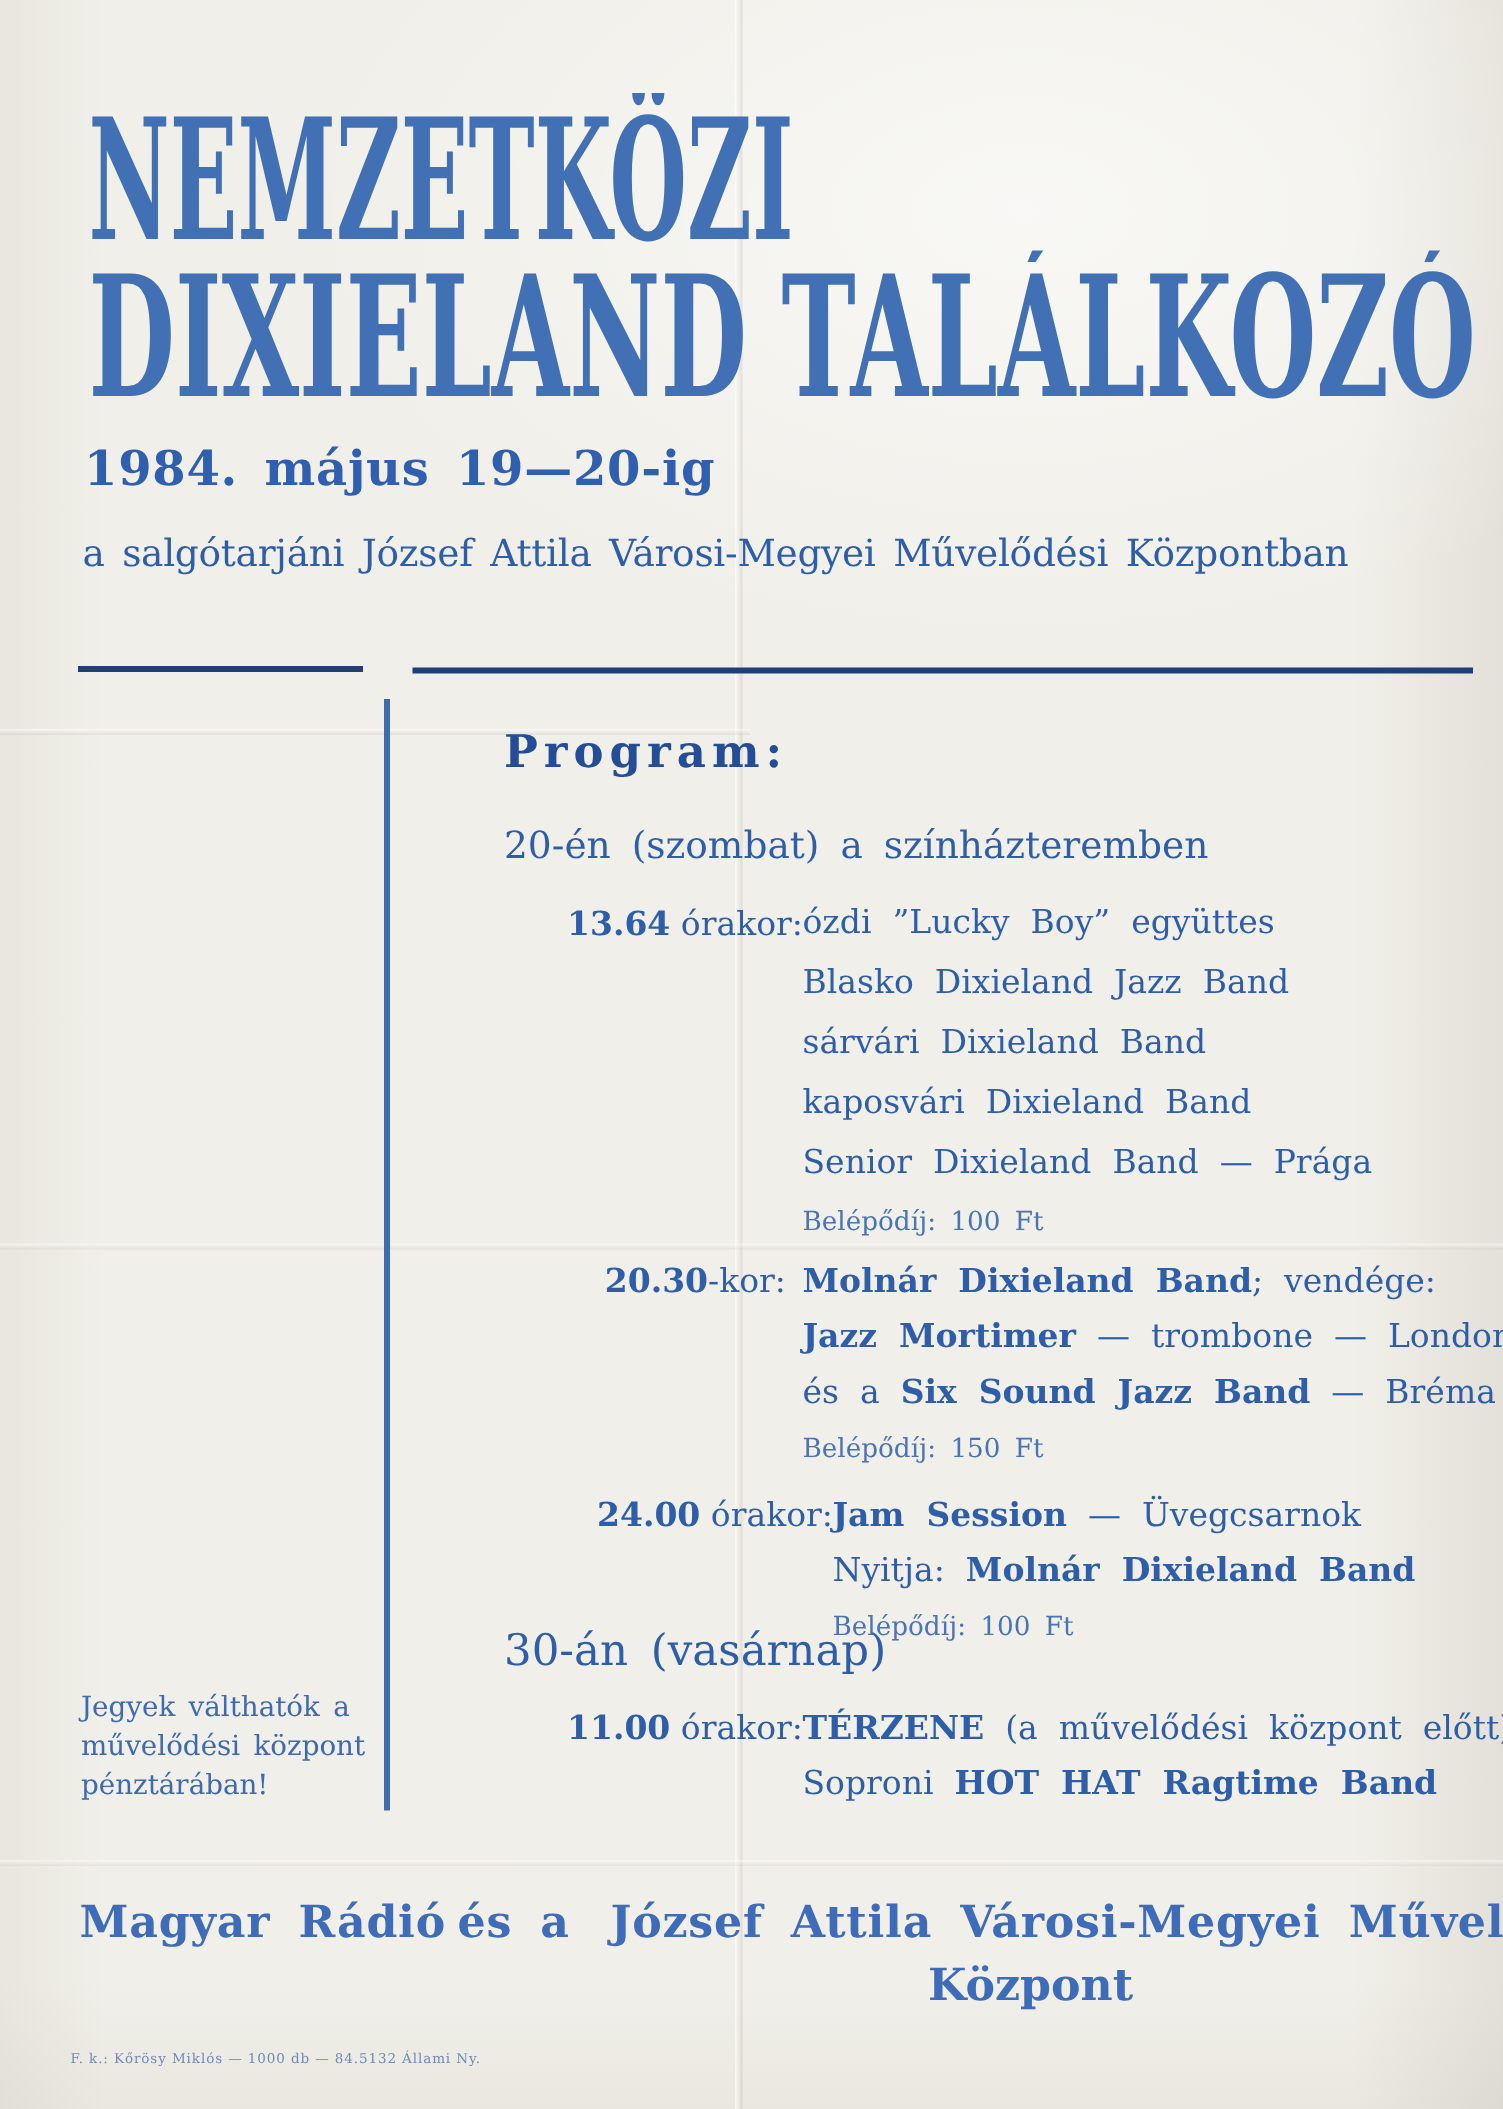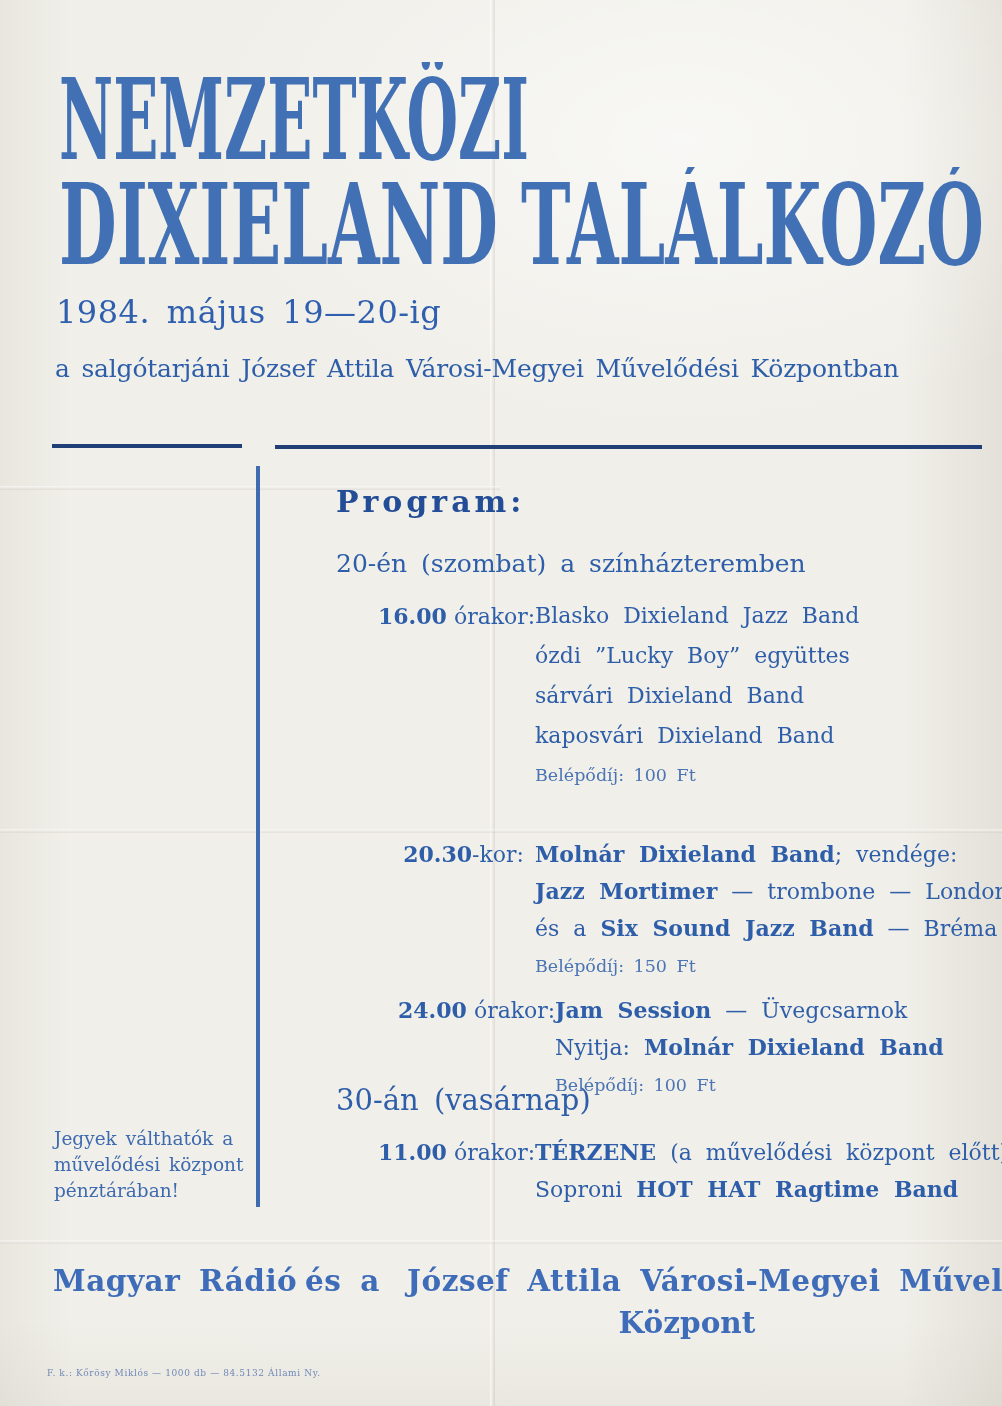--- a/index.html
+++ b/index.html
@@ -29,21 +29,21 @@
   .title-svg text{
     font-family:"DejaVu Serif", serif;
     font-weight:bold;
     fill:#4270b5;
   }
   #title1{left:57px;top:62px;}
   #title2{left:57px;top:167px;}
 
   .date-line{
     position:absolute;left:56px;top:293px;
-    font-size:32px;font-weight:normal;color:#2f5fae;
+    font-size:32px;font-weight:bold;color:#2f5fae;
     letter-spacing:0.5px;word-spacing:6px;white-space:nowrap;
   }
   .venue-line{
     position:absolute;left:55px;top:354px;
     font-size:25px;color:#2e5ea9;
     letter-spacing:-0.2px;word-spacing:4px;white-space:nowrap;
   }
 
   .rule{position:absolute;height:4px;background:#203f77;}
   .rule-a{left:52px;top:444px;width:190px;}
@@ -132,27 +132,28 @@
 
   <div class="rule rule-a"></div>
   <div class="rule rule-b"></div>
   <div class="vline"></div>
 
   <div class="prog-heading">Program:</div>
   <div class="day-heading day1">20-én (szombat) a színházteremben</div>
 
   <div class="event e1">
     <div class="time">
-      <span class="tnum">16.00</span><span> órakor:</span>
-    </div>
-    <div class="body">
+      <span class="tnum">13.64</span><span> órakor:</span>
+    </div>
+    <div class="body">
+      <div class="pl">ózdi ”Lucky Boy” együttes</div>
       <div class="pl">Blasko Dixieland Jazz Band</div>
-      <div class="pl">ózdi ”Lucky Boy” együttes</div>
       <div class="pl">sárvári Dixieland Band</div>
       <div class="pl">kaposvári Dixieland Band</div>
+      <div class="pl">Senior Dixieland Band — Prága</div>
       <div class="fee">Belépődíj: 100 Ft</div>
     </div>
   </div>
 
   <div class="event e2">
     <div class="time">
       <span class="tnum">20.30</span><span>-kor:</span>
     </div>
     <div class="body">
       <div class="pl"><span class="bold">Molnár Dixieland Band</span><span>; vendége:</span></div>

